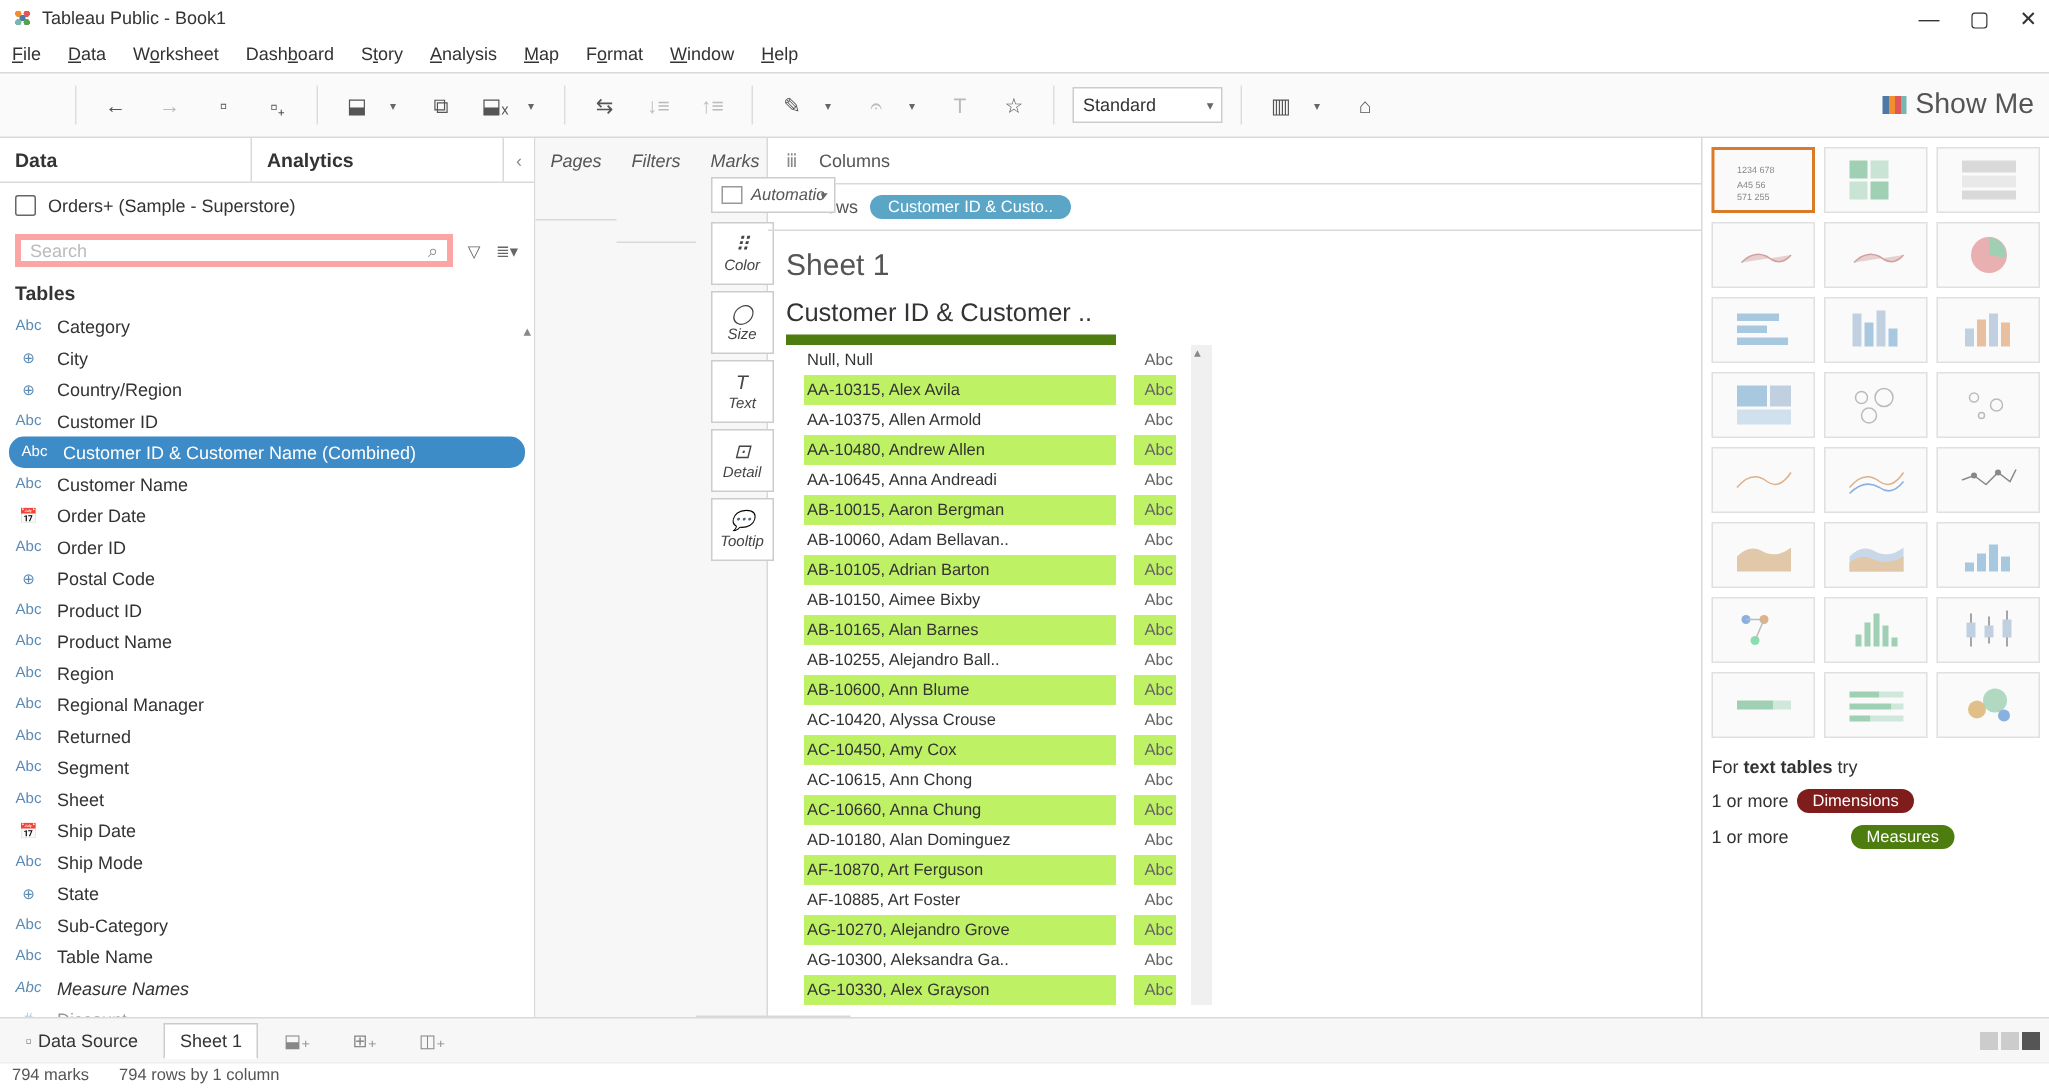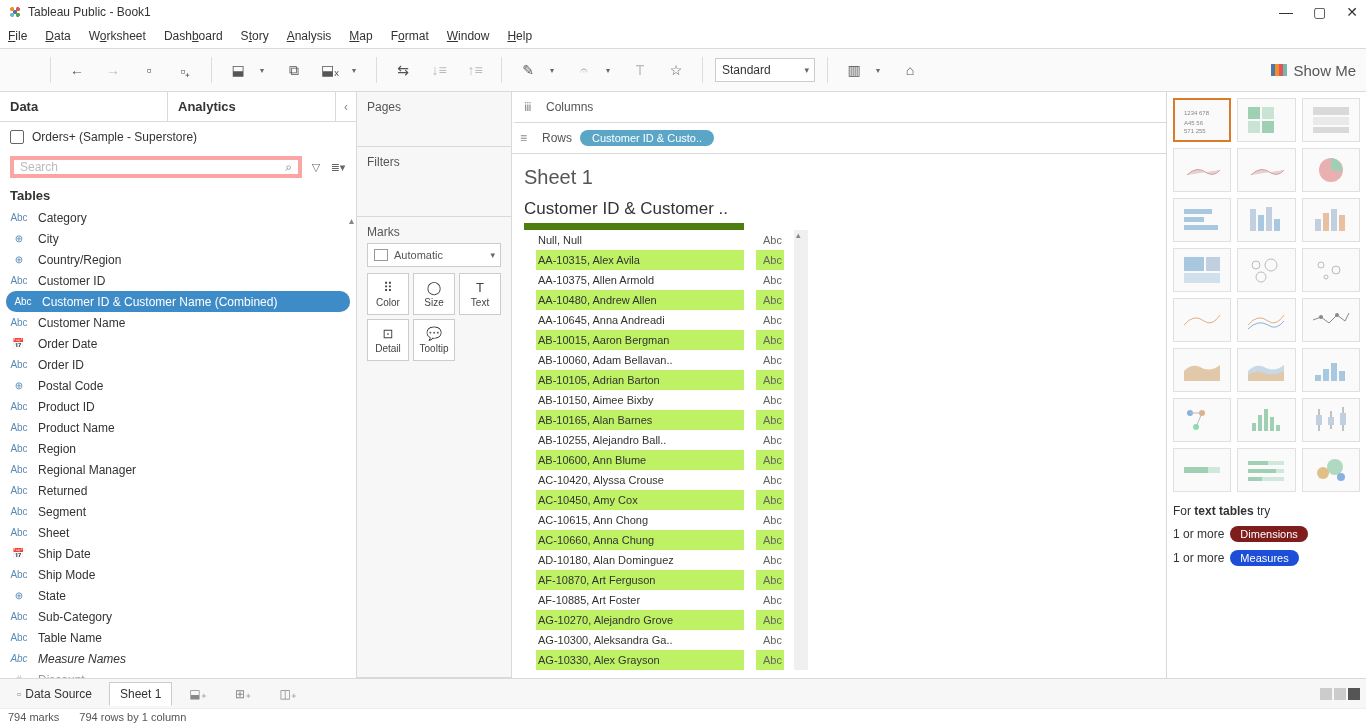--- a/index.html
+++ b/index.html
@@ -11,21 +11,21 @@
 .menu-bar { height: 24px; display: flex; align-items: center; padding: 0 8px; gap: 18px; font-size: 12px; }
 .menu-bar span { cursor: default; }
 .menu-bar span u { text-decoration: underline; }
 .toolbar { height: 44px; border-top: 1px solid #d9d9d9; border-bottom: 1px solid #d9d9d9; display: flex; align-items: center; padding: 0 10px; gap: 8px; background: #fafafa; }
 .toolbar .tb-btn { width: 28px; height: 28px; display: flex; align-items: center; justify-content: center; color: #555; font-size: 14px; }
 .toolbar .tb-sep { width: 1px; height: 26px; background: #ddd; margin: 0 4px; }
 .toolbar .tb-group { display: flex; }
 .toolbar .dd { width: 20px; display: flex; align-items: center; justify-content: center; font-size: 8px; color: #666; }
 .toolbar .select { border: 1px solid #ccc; height: 24px; padding: 0 20px 0 6px; display: flex; align-items: center; background: #fff; position: relative; font-size: 12px; }
 .toolbar .select::after { content: "▾"; position: absolute; right: 5px; font-size: 9px; color: #666; }
-.toolbar .showme { margin-left: auto; display: flex; align-items: center; gap: 6px; color: #555; font-size: 15px; }
+.toolbar .showme { margin-left: auto; display: flex; align-items: center; gap: 6px; color: #555; font-size: 19px; }
 .toolbar .showme .sm-icon { width: 16px; height: 12px; background: linear-gradient(90deg,#4e79a7 25%,#f28e2b 25% 50%,#e15759 50% 75%,#76b7b2 75%); }
 
 .workspace { flex: 1; display: flex; min-height: 0; }
 .data-pane { width: 357px; border-right: 1px solid #d9d9d9; display: flex; flex-direction: column; }
 .data-tabs { display: flex; height: 30px; border-bottom: 1px solid #d9d9d9; }
 .data-tabs .dtab { flex: 1; display: flex; align-items: center; padding: 0 10px; font-size: 13px; font-weight: 600; border-right: 1px solid #d9d9d9; }
 .data-tabs .dtab:last-child { font-weight: 400; color: #555; }
 .data-tabs .collapse { width: 20px; display: flex; align-items: center; justify-content: center; color: #888; }
 .datasource { padding: 8px 10px; display: flex; align-items: center; gap: 8px; font-size: 12px; color: #333; }
 .datasource .ds-icon { width: 14px; height: 14px; border: 1px solid #666; border-radius: 2px; position: relative; }
@@ -36,21 +36,21 @@
 .tables-hdr { padding: 6px 10px 4px; font-size: 13px; font-weight: 600; }
 .field-list { flex: 1; overflow: hidden; position: relative; }
 .field-list .scroll-ind { position: absolute; right: 2px; top: 8px; font-size: 10px; color: #888; }
 .field { display: flex; align-items: center; height: 21px; padding: 0 10px; font-size: 12px; gap: 10px; }
 .field .ficon { width: 18px; font-size: 10px; color: #5b8bb5; text-align: center; }
 .field.sel { background: #3d8bc7; color: #fff; border-radius: 10px; margin: 0 6px; padding: 0 8px; }
 .field.sel .ficon { color: #fff; }
 .field.italic { font-style: italic; }
 .field.cut { opacity: 0.5; }
 
-.mid-pane { width: 155px; border-right: 1px solid #d9d9d9; display: flex; flex-direction: column; background: #f7f7f7; }
+.mid-pane { width: 155px; border-right: 1px solid #d9d9d9; display: flex; flex-direction: row; background: #f7f7f7; font-style: italic; }
 .shelf { border-bottom: 1px solid #d9d9d9; padding: 8px 10px; font-size: 12px; color: #555; }
 .shelf .shelf-title { font-weight: 400; margin-bottom: 4px; }
 .pages-shelf { height: 55px; }
 .filters-shelf { height: 70px; }
 .marks-shelf { flex: 1; }
 .marks-dd { border: 1px solid #ccc; background: #fff; height: 24px; display: flex; align-items: center; padding: 0 6px; font-size: 11px; margin: 4px 0 6px; position: relative; }
 .marks-dd::after { content: "▾"; position: absolute; right: 5px; font-size: 9px; color: #666; }
 .marks-dd .mk-ic { width: 14px; height: 12px; border: 1px solid #999; margin-right: 6px; }
 .mark-btns { display: flex; flex-wrap: wrap; gap: 4px; }
 .mark-btn { width: 42px; height: 42px; border: 1px solid #ccc; background: #fff; display: flex; flex-direction: column; align-items: center; justify-content: center; font-size: 10px; color: #444; gap: 2px; }
@@ -66,29 +66,29 @@
 .vt-header { font-size: 17px; color: #333; padding: 2px 0 4px; border-bottom: 7px solid #4d7c0f; width: 220px; }
 .vt-body { display: flex; }
 .vt-rows { width: 220px; }
 .vt-abc { width: 50px; text-align: right; padding-right: 10px; }
 .vt-scroll { width: 14px; background: #f0f0f0; position: relative; }
 .vt-scroll::before { content: "▴"; position: absolute; top: 0; left: 2px; font-size: 9px; color: #888; }
 .vt-row { height: 20px; font-size: 11px; display: flex; align-items: center; padding: 0 2px; white-space: nowrap; overflow: hidden; margin-left: 12px; }
 .vt-row.alt { background: #bef264; }
 .vt-abc .vt-row { justify-content: flex-end; color: #666; }
 
-.showme-panel { width: 200px; border-left: 1px solid #d9d9d9; padding: 6px; display: flex; flex-direction: column; }
+.showme-panel { width: 232px; border-left: 1px solid #d9d9d9; padding: 6px; display: flex; flex-direction: column; }
 .sm-grid { display: grid; grid-template-columns: repeat(3, 1fr); gap: 6px; }
 .sm-cell { height: 44px; border: 1px solid #e0e0e0; display: flex; align-items: center; justify-content: center; background: #fafafa; }
 .sm-cell.sel { border: 2px solid #d97b29; }
 .sm-text { margin-top: 12px; font-size: 12px; color: #333; }
 .sm-line { display: flex; align-items: center; gap: 6px; margin-top: 8px; }
 .sm-pill { padding: 2px 10px; border-radius: 10px; color: #fff; font-size: 11px; }
 .sm-pill.dim { background: #7f1d1d; }
-.sm-pill.meas { background: #1d4ed8; }
+.sm-pill.meas { background: #4d7c0f; margin-left: 36px; }
 
 .bottom-tabs { height: 30px; border-top: 1px solid #d9d9d9; display: flex; align-items: center; padding: 0 6px; gap: 6px; background: #f7f7f7; }
 .btab { padding: 4px 10px; font-size: 12px; border: 1px solid transparent; display: flex; align-items: center; gap: 4px; }
 .btab.active { background: #fff; border: 1px solid #ccc; border-bottom-color: #fff; }
 .btab .bicon { font-size: 12px; color: #888; }
 .bottom-tabs .mini { margin-left: auto; display: flex; gap: 2px; }
 .bottom-tabs .mini span { width: 12px; height: 12px; background: #ccc; }
 .bottom-tabs .mini span:last-child { background: #555; }
 .status-bar { height: 20px; padding: 2px 8px; font-size: 11px; color: #555; display: flex; gap: 20px; border-top: 1px solid #eee; }
 svg { display: block; }

